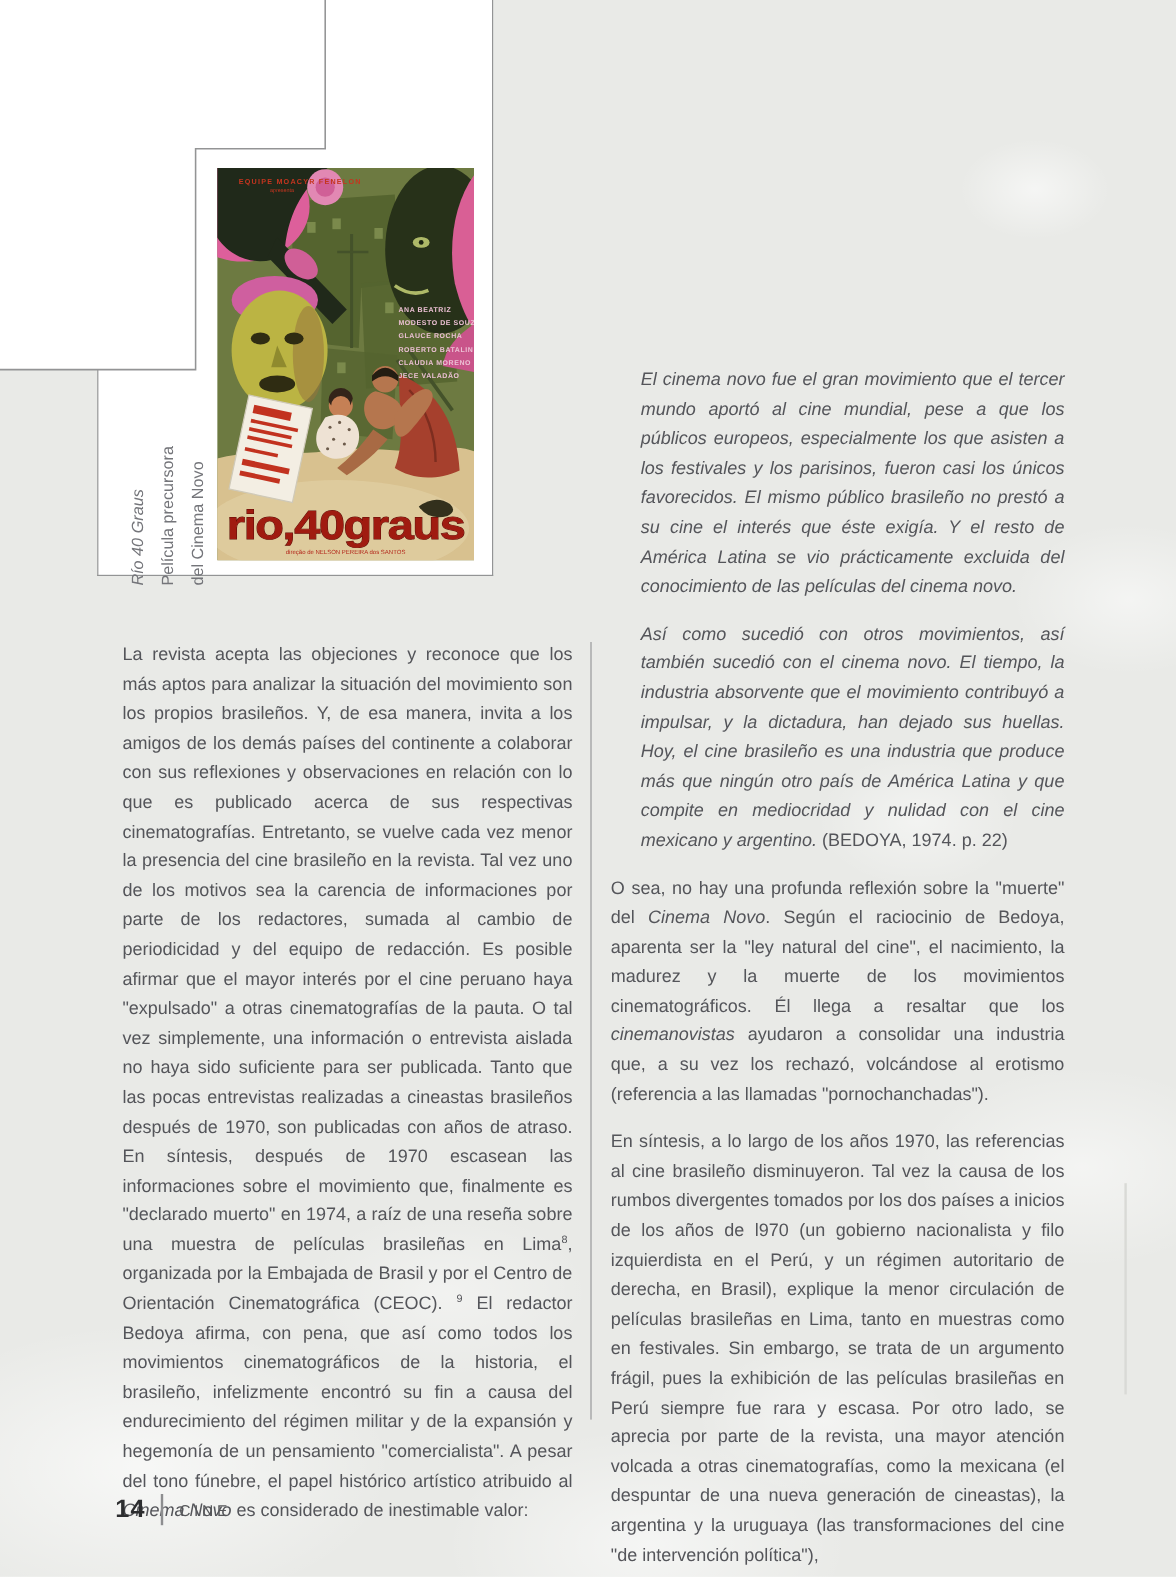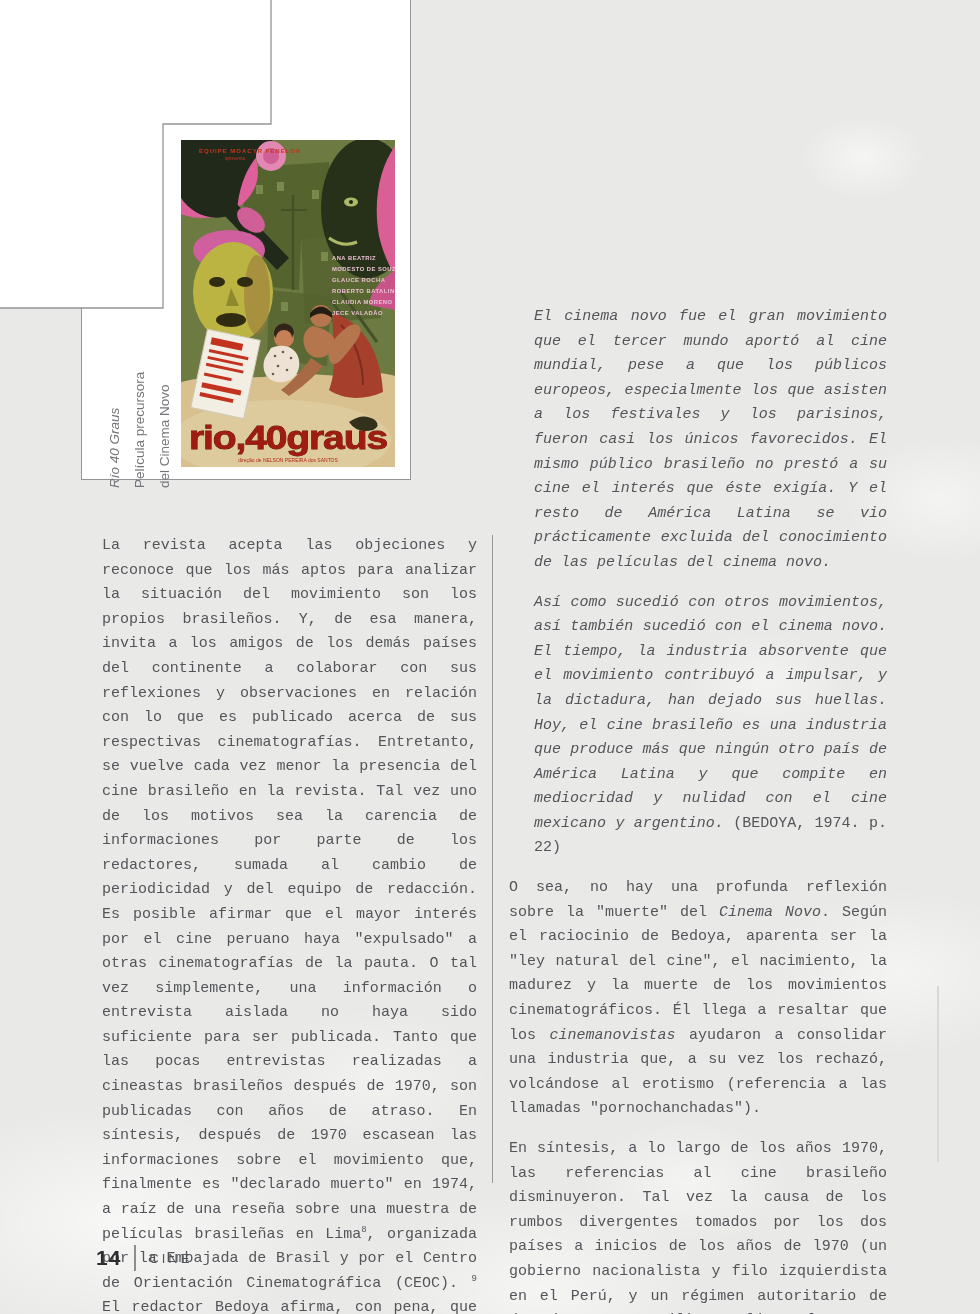--- a/index.html
+++ b/index.html
@@ -16,21 +16,21 @@
       radial-gradient(150px 90px at 70% 90%, rgba(255,255,255,.5), transparent 70%),
       #e9eae7;}
   .poster-box{position:absolute;left:81px;top:-1px;width:330px;height:481px;background:#fff;
     border:1px solid #939495;border-top:none;box-sizing:border-box;}
   .corner-svg{position:absolute;left:0;top:0;}
   .poster{position:absolute;left:181px;top:140px;width:214px;height:327px;}
   .caption{position:absolute;left:102px;top:488px;width:142px;transform:rotate(-90deg);
     transform-origin:0 0;font-size:13.5px;line-height:25px;color:#74757a;white-space:nowrap;}
   .caption .l1{font-style:italic}
   .col{font-size:15px;line-height:24.6px;text-align:justify;color:#54555a;}
-  .col p{margin:0 0 15px 0;font-family:Liberation Mono, monospace;}
+  .col p{margin:0 0 15px 0;}
   .col-left{position:absolute;left:102px;top:534px;width:375px;}
   .col-right{position:absolute;left:509px;top:305px;width:378px;}
   .quote{margin-left:25px !important;}
   .it{font-style:italic}
   .sup{vertical-align:super;font-size:9px;line-height:0}
   .divider{position:absolute;left:492px;top:535px;width:1px;height:648px;background:#98999b;}
   .edge-line{position:absolute;left:937px;top:986px;width:2px;height:176px;background:#d9dad6;}
   .footer{position:absolute;left:96px;top:1245px;display:flex;align-items:center;gap:13px;}
   .page-num{font-size:21px;font-weight:bold;color:#2c2d2f;letter-spacing:1px;}
   .footer-bar{width:2px;height:26px;background:#8d8e90;}

